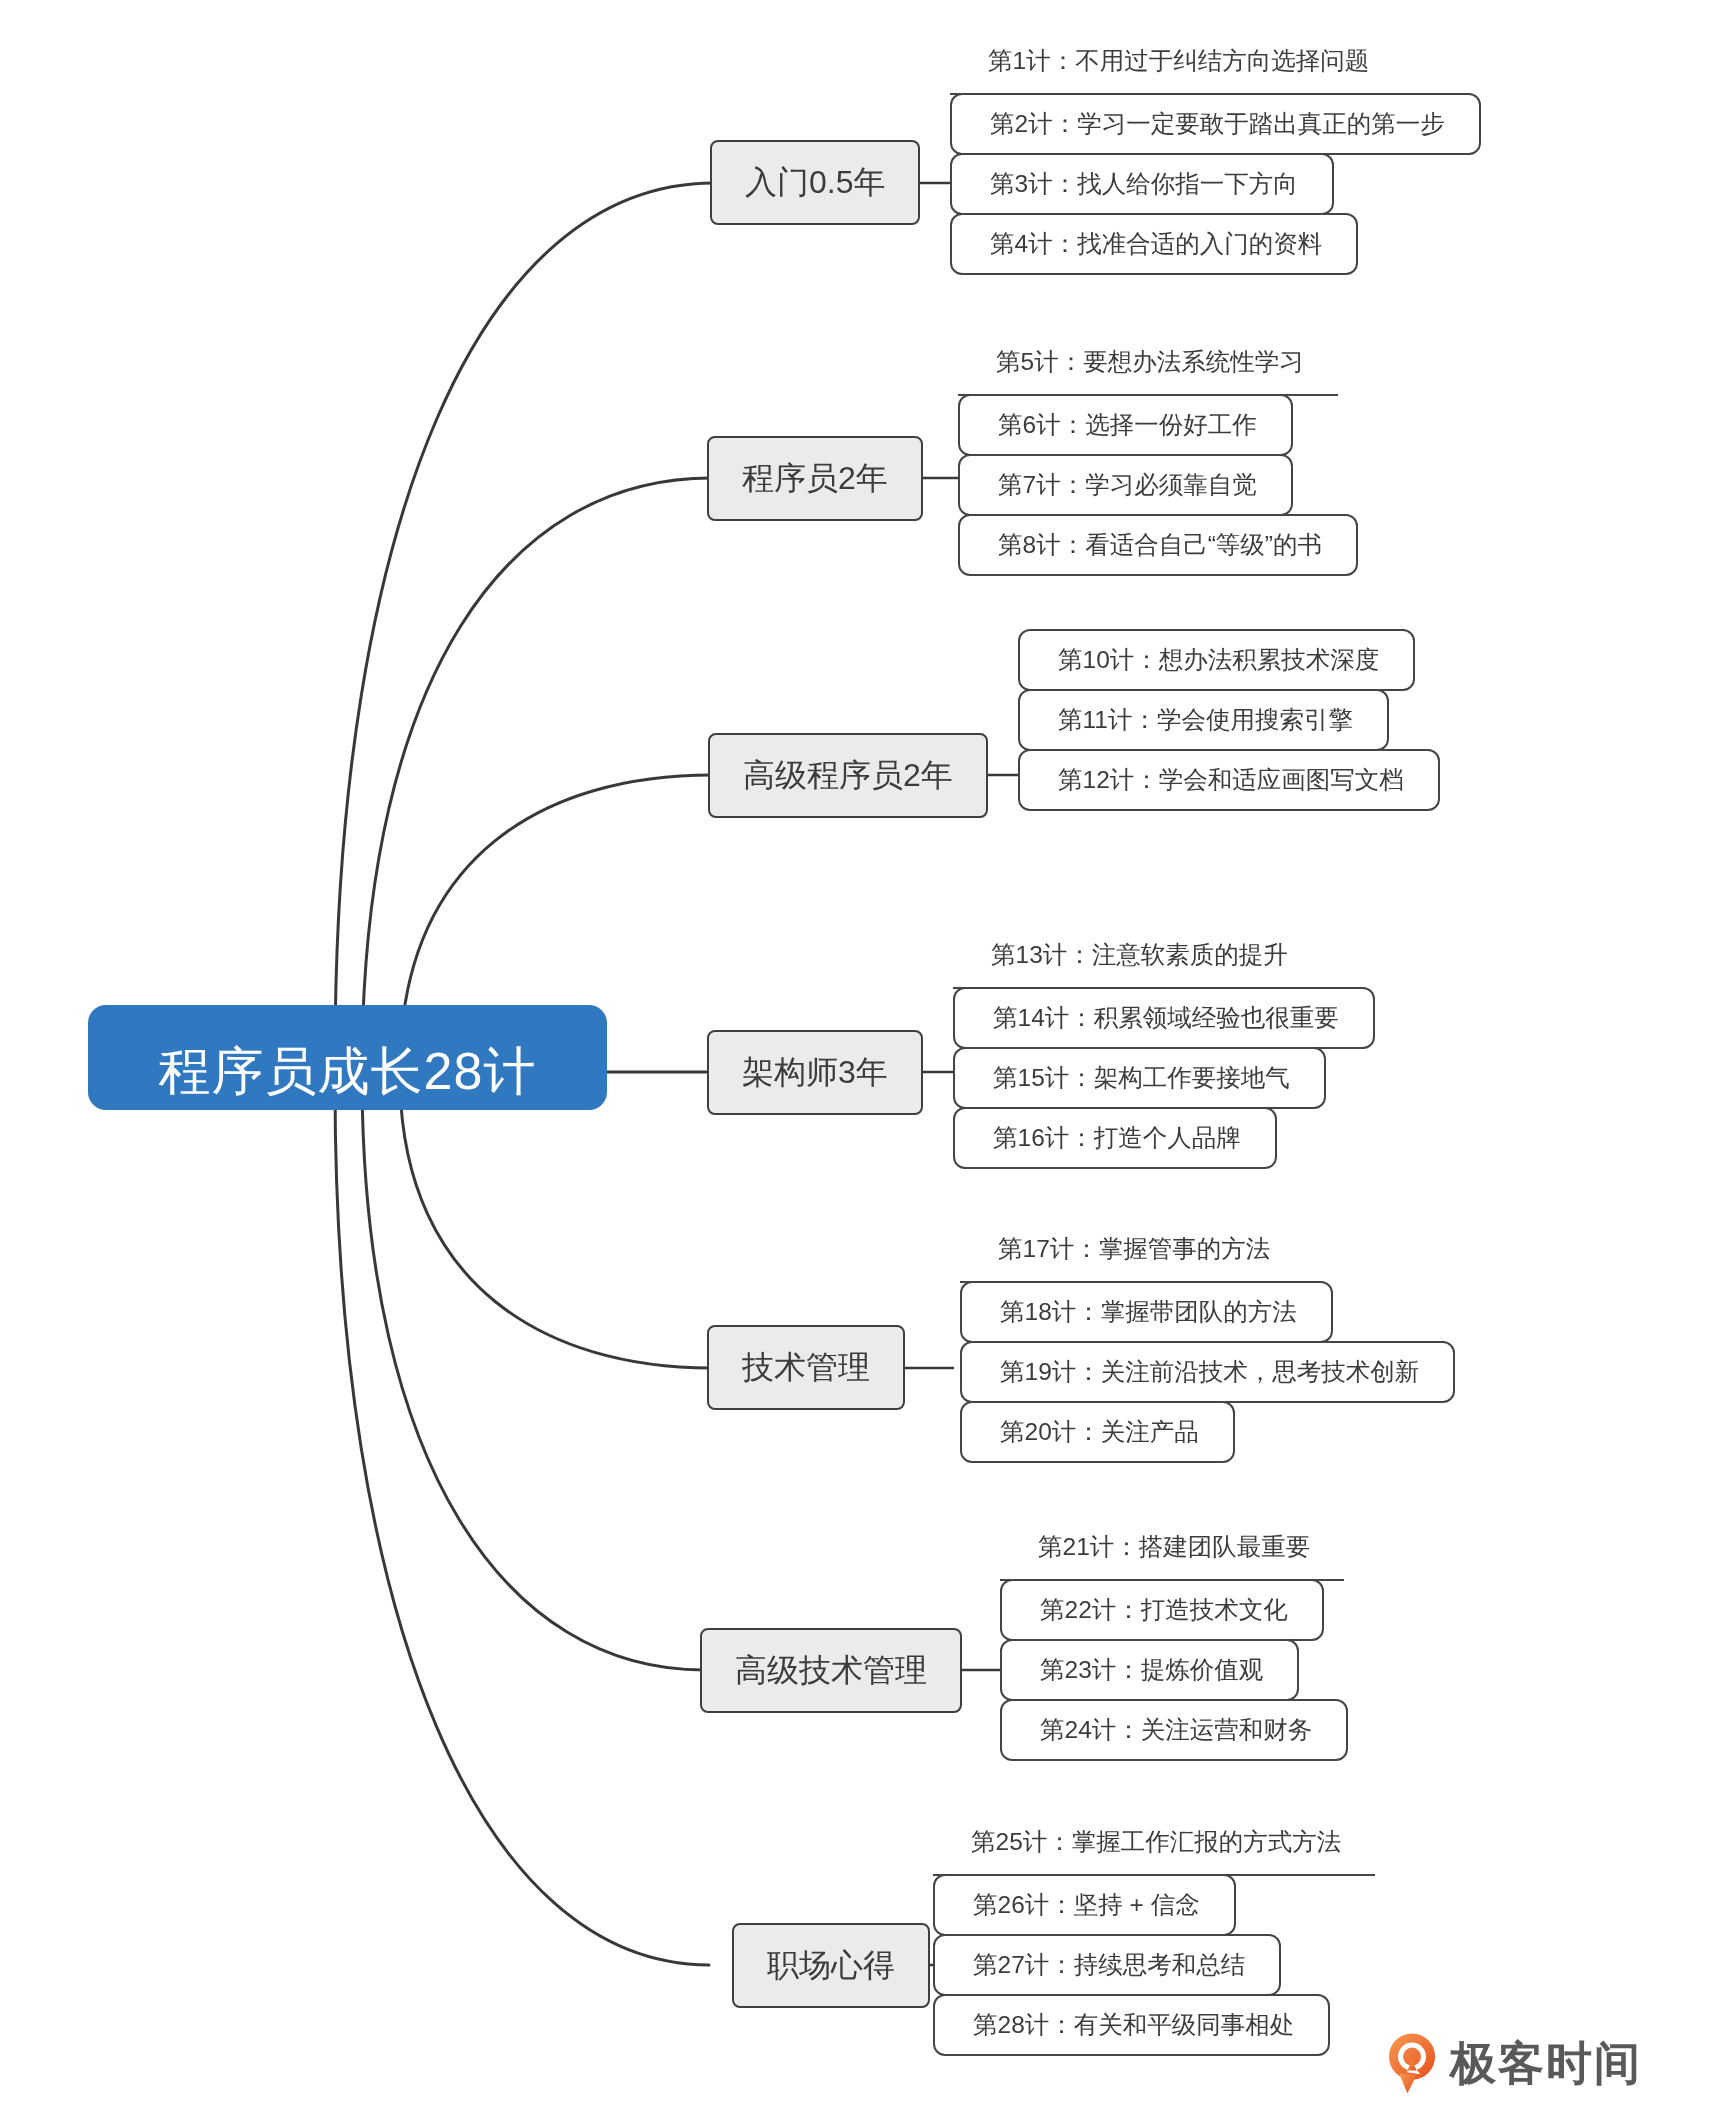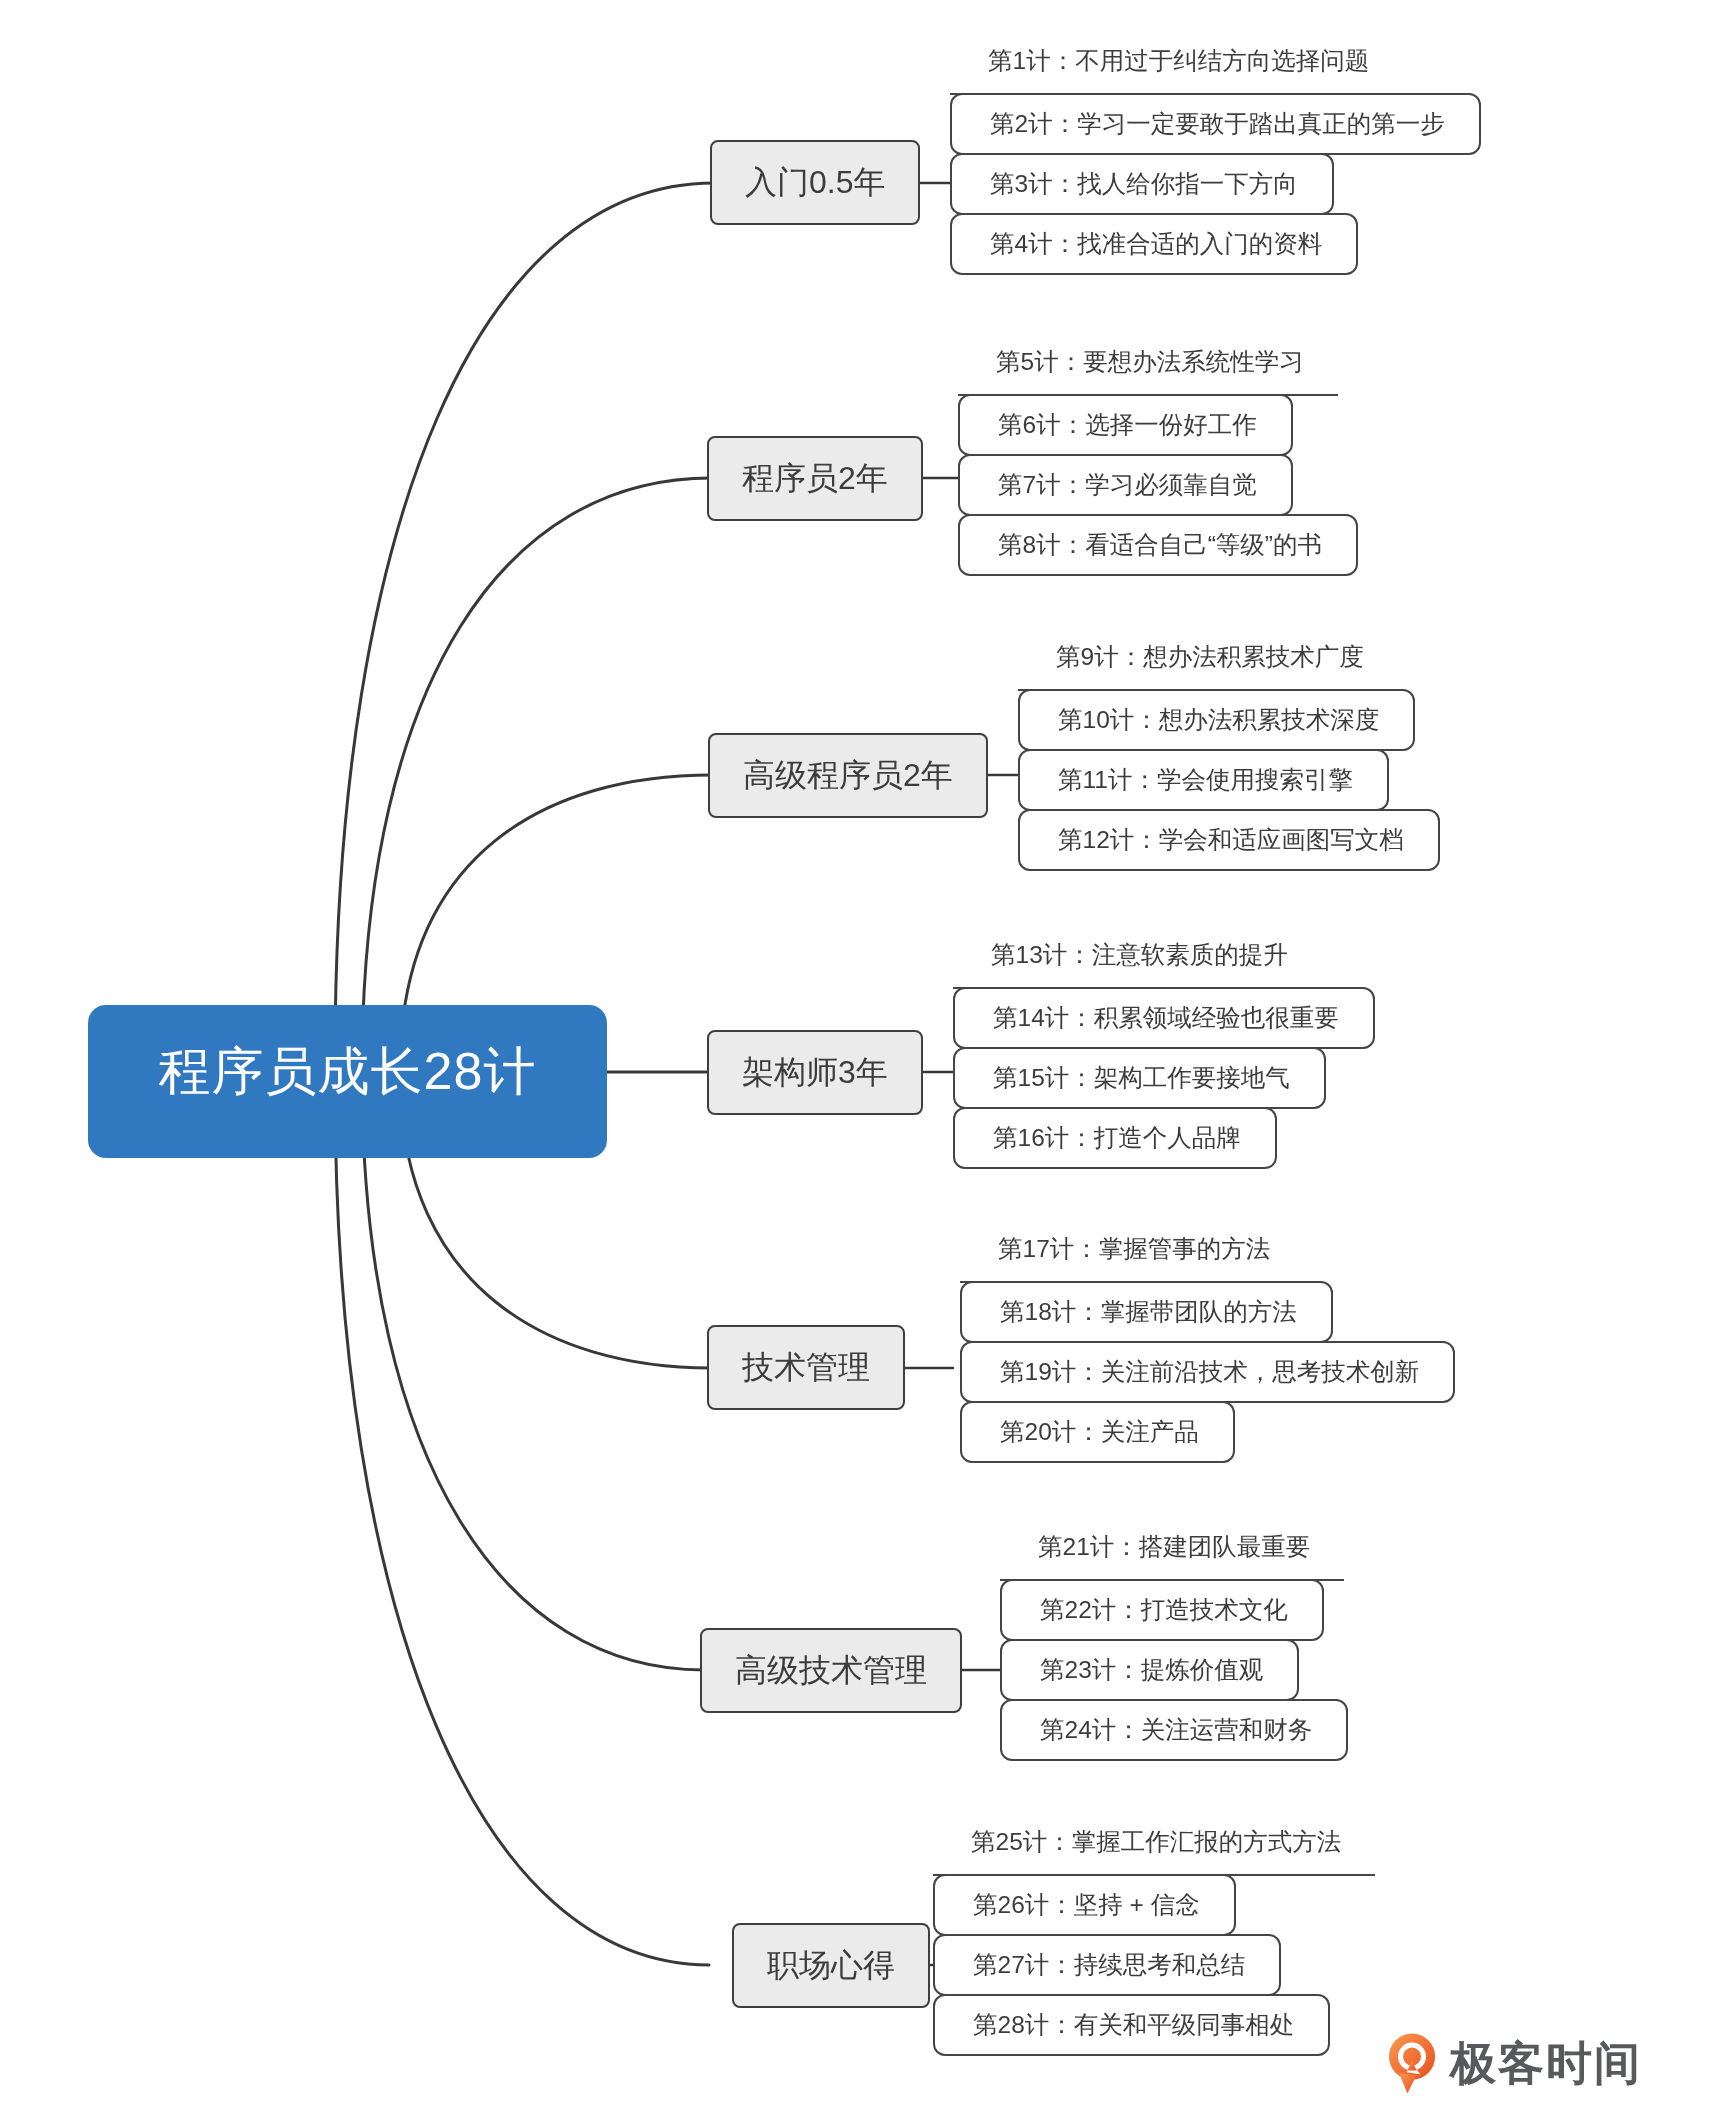--- a/index.html
+++ b/index.html
@@ -7,21 +7,21 @@
     position:relative;
     width:1725px;height:2115px;
     background:#ffffff;
     font-family:"Liberation Sans","DejaVu Sans",sans-serif;
     color:#3c3c3c;
     overflow:hidden;
   }
   #wires{position:absolute;left:0;top:0;z-index:1;}
   .central{
     position:absolute;z-index:3;
-    left:88px;top:1005px;width:519px;height:153px;
+    left:88px;top:1005px;width:519px;height:105px;
     background:#3079c1;border-radius:18px;
     color:#ffffff;font-size:52px;line-height:133px;text-align:center;
     white-space:nowrap;letter-spacing:1px;
   }
   .branch{
     position:absolute;z-index:3;
     height:85px;line-height:80px;
     padding:0 33px;box-sizing:border-box;
     background:#ebebeb;border:2.5px solid #3f3f3f;border-radius:8px;
     font-size:32px;color:#3c3c3c;white-space:nowrap;
@@ -90,21 +90,20 @@
   <div class="branch" style="left:707px;top:436px">程序员2年</div>
   <div class="leaves" style="left:958px;top:334px">
     <div class="leaf first">第5计：要想办法系统性学习</div>
     <div class="leaf boxed">第6计：选择一份好工作</div>
     <div class="leaf boxed">第7计：学习必须靠自觉</div>
     <div class="leaf boxed">第8计：看适合自己“等级”的书</div>
   </div>
 
   <div class="branch" style="left:708px;top:733px">高级程序员2年</div>
   <div class="leaves" style="left:1018px;top:629px">
-    <div class="leaf first">第9计：想办法积累技术广度</div>
     <div class="leaf boxed">第10计：想办法积累技术深度</div>
     <div class="leaf boxed">第11计：学会使用搜索引擎</div>
     <div class="leaf boxed">第12计：学会和适应画图写文档</div>
   </div>
 
   <div class="branch" style="left:707px;top:1030px">架构师3年</div>
   <div class="leaves" style="left:953px;top:927px">
     <div class="leaf first">第13计：注意软素质的提升</div>
     <div class="leaf boxed">第14计：积累领域经验也很重要</div>
     <div class="leaf boxed">第15计：架构工作要接地气</div>

